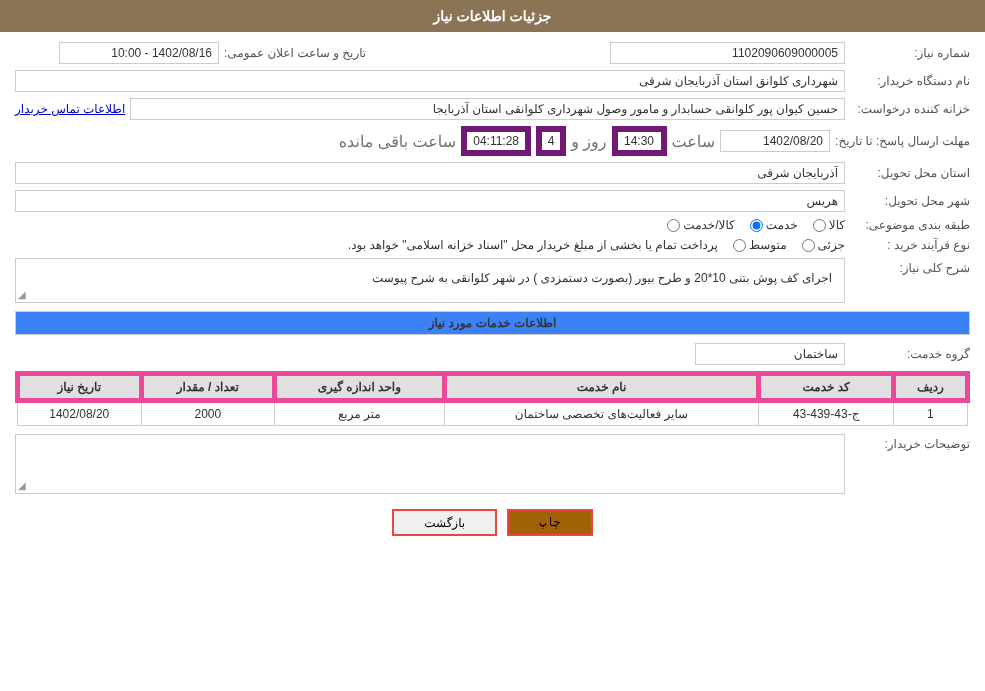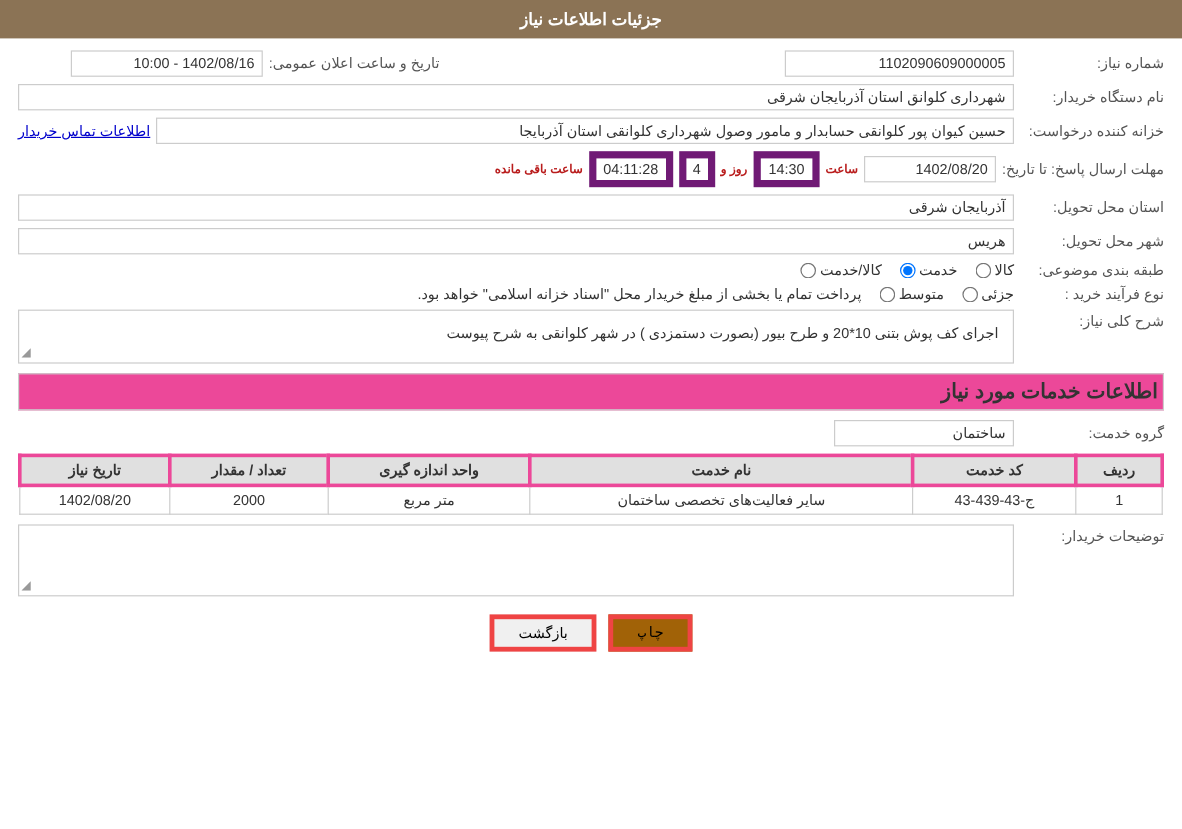--- a/index.html
+++ b/index.html
@@ -51,25 +51,26 @@
     }
     .field-box-wide {
       flex: 1;
     }
     .blue-link {
       color: #0000cc;
       cursor: pointer;
       text-decoration: underline;
     }
     .section-title {
-      background: #ec4899;
-      border: 1px solid #ccc;
+      background: #3b82f6;
+      border: 1px solid #ccc;
+      text-align: center;
       padding: 4px;
       font-weight: bold;
-      font-size: 17px;
+      font-size: 12px;
       margin: 8px 0;
     }
     .radio-group {
       display: flex;
       gap: 15px;
       align-items: center;
       flex-direction: row-reverse;
     }
     .radio-item {
       display: flex;
@@ -94,21 +95,21 @@
       color: #999;
       font-size: 10px;
     }
     .services-table {
       width: 100%;
       border-collapse: collapse;
       margin-top: 5px;
     }
     .services-table th {
       background: #e0e0e0;
-      border: 3px solid #ec4899;
+      border: 5px solid #ec4899;
       padding: 4px 6px;
       text-align: center;
       font-size: 12px;
     }
     .services-table td {
       border: 1px solid #ccc;
       padding: 4px 6px;
       text-align: center;
       font-size: 12px;
     }
@@ -127,38 +128,37 @@
       padding: 4px;
     }
     .buttons-row {
       display: flex;
       justify-content: center;
       gap: 10px;
       margin-top: 15px;
       margin-bottom: 15px;
     }
     .btn {
-      padding: 4px 20px;
-      border: 4px solid #ef4444;
+      padding: 4px 30px;
+      border: 2px solid #ef4444;
       background: #f0f0f0;
       cursor: pointer;
       font-family: Tahoma, Arial, sans-serif;
       font-size: 12px;
     }
     .btn-print {
       background: #a16207;
       font-family: Liberation Mono, monospace;
     }
     .btn-back {
       background: #f0f0f0;
     }
     .inline-label {
-      color: #b91c1c;
-      font-size: 10px;
-      font-weight: bold;
+      color: #737373;
+      font-size: 16px;
     }
     .small-field {
       border: 6px solid #701a75;
       background: #fff;
       padding: 2px 5px;
       font-size: 12px;
       text-align: center;
     }
   </style>
 </head>
@@ -167,21 +167,21 @@
 <div class="page-wrapper">
 
   <div class="header-bar">
     <span>جزئیات اطلاعات نیاز</span>
   </div>
 
   <div class="content">
 
     <div class="form-row">
       <span class="label">شماره نیاز:</span>
-      <div class="field-box" style="width:191px;">
+      <div class="field-box" style="width:235px;">
         <span>1102090609000005</span>
       </div>
       <span style="flex:1;"></span>
       <span class="label" style="min-width:auto;">تاریخ و ساعت اعلان عمومی:</span>
       <div class="field-box" style="width:160px;margin-left:44px;">
         <span>1402/08/16 - 10:00</span>
       </div>
     </div>
 
     <div class="form-row">

